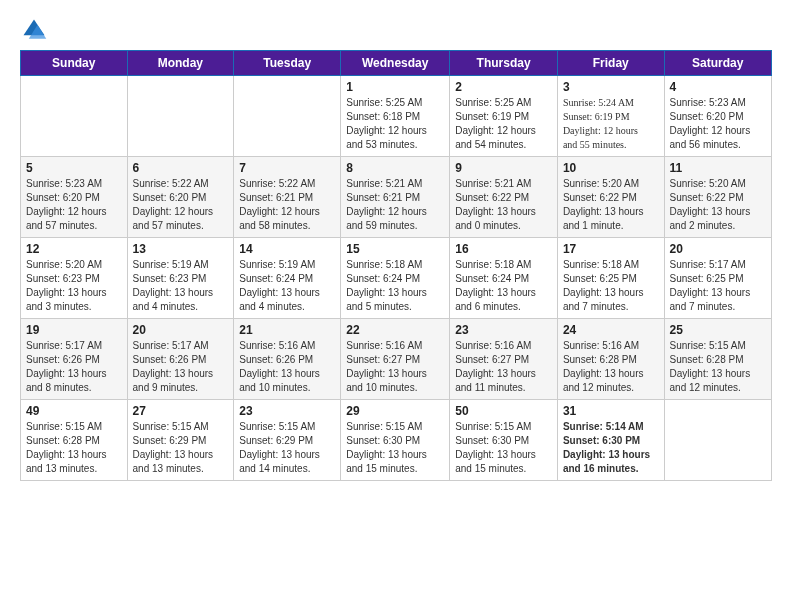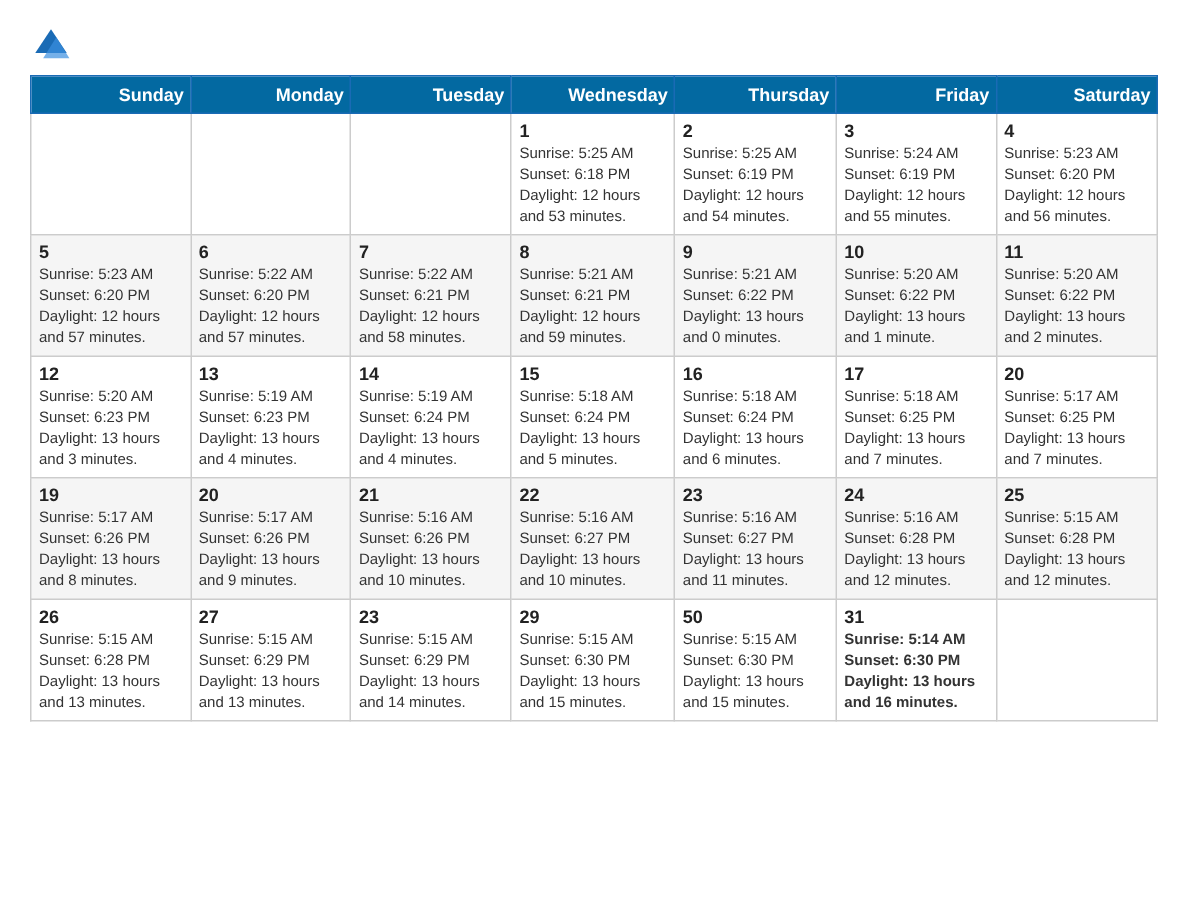--- a/index.html
+++ b/index.html
@@ -59,24 +59,24 @@
       font-size: 14px;
       color: #555;
       margin-top: 2px;
     }
     .calendar {
       width: 100%;
       border-collapse: collapse;
       font-size: 10.5px;
     }
     .calendar thead th {
-      background: #0369a1;
+      background: #4c1d95;
       color: #fff;
       padding: 5px 4px;
-      text-align: right;
+      text-align: center;
       font-size: 12px;
       font-weight: bold;
       border: 1px solid #1a6bb5;
     }
     .calendar tbody td {
       border: 1px solid #ccc;
       vertical-align: top;
       padding: 4px 5px;
       width: 113px;
       height: 80px;
@@ -148,21 +148,21 @@
           </td>
           <td>
             <span class="day-num">2</span>
             <div class="day-info" style="white-space: pre-line;">Sunrise: 5:25 AM
 Sunset: 6:19 PM
 Daylight: 12 hours
 and 54 minutes.</div>
           </td>
           <td>
             <span class="day-num">3</span>
-            <div class="day-info" style="white-space: pre-line;">Sunrise: 5:24 AM
+            <div class="day-info" style="white-space: pre-line; font-family: Liberation Serif, serif;">Sunrise: 5:24 AM
 Sunset: 6:19 PM
 Daylight: 12 hours
 and 55 minutes.</div>
           </td>
           <td>
             <span class="day-num">4</span>
             <div class="day-info" style="white-space: pre-line;">Sunrise: 5:23 AM
 Sunset: 6:20 PM
 Daylight: 12 hours
 and 56 minutes.</div>
@@ -316,21 +316,21 @@
           <td>
             <span class="day-num">25</span>
             <div class="day-info" style="white-space: pre-line;">Sunrise: 5:15 AM
 Sunset: 6:28 PM
 Daylight: 13 hours
 and 12 minutes.</div>
           </td>
         </tr>
         <tr>
           <td>
-            <span class="day-num">26</span>
+            <span class="day-num">49</span>
             <div class="day-info" style="white-space: pre-line;">Sunrise: 5:15 AM
 Sunset: 6:28 PM
 Daylight: 13 hours
 and 13 minutes.</div>
           </td>
           <td>
             <span class="day-num">27</span>
             <div class="day-info" style="white-space: pre-line;">Sunrise: 5:15 AM
 Sunset: 6:29 PM
 Daylight: 13 hours

